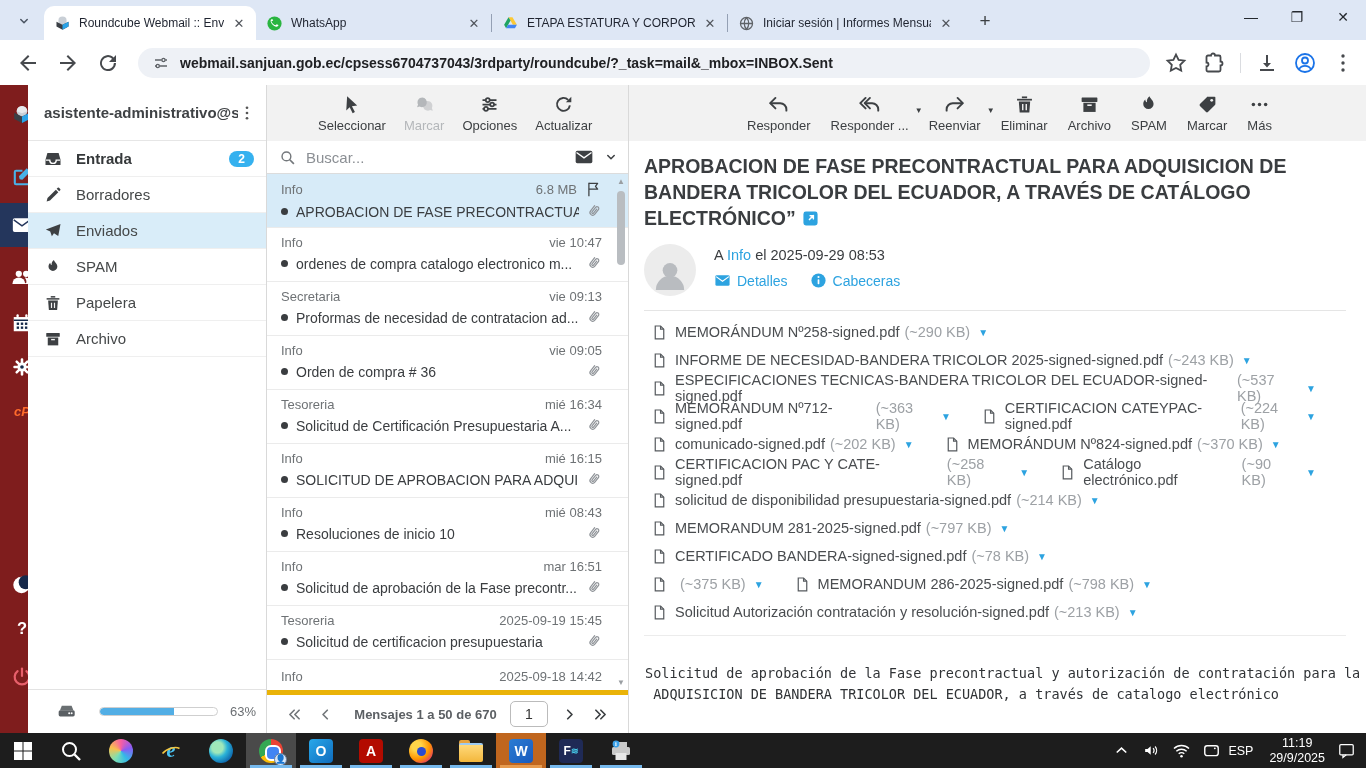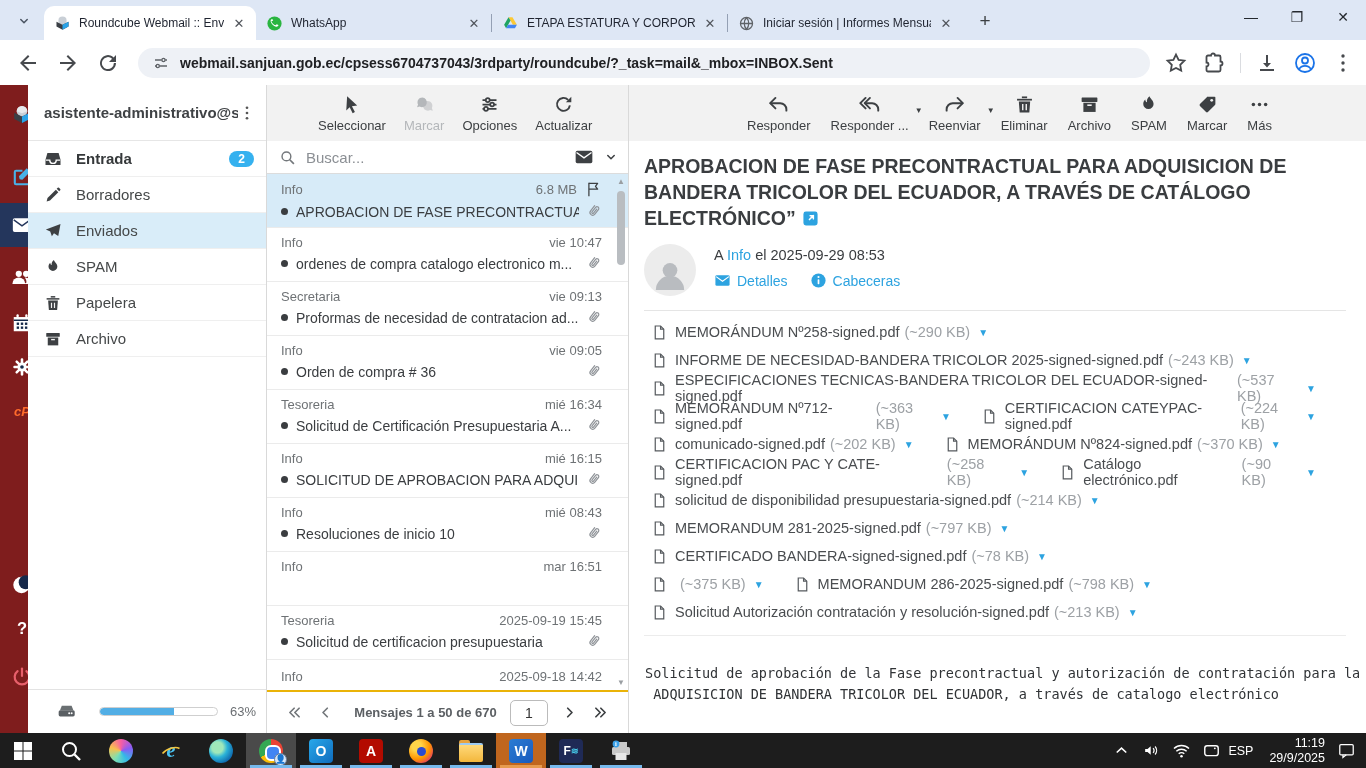--- a/index.html
+++ b/index.html
@@ -73,21 +73,21 @@
   .m1 .m-date { margin-left:auto; }
   .m1 svg.flag { width:17px; height:17px; margin-left:8px; color:#3d4043; }
   .m2 { display:flex; align-items:center; margin-top:5px; }
   .mdot { width:7px; height:7px; border-radius:4px; background:#3a3d40; margin-right:8px; flex:0 0 auto; }
   .m-subj { font-size:14px; color:#3a3d40; white-space:nowrap; overflow:hidden; flex:1; }
   .m2 svg.clip { width:17px; height:17px; color:#8f9398; margin-left:6px; flex:0 0 auto; }
   .m1.only { margin-top:2px; }
   .lscroll { position:absolute; right:2px; top:92px; bottom:46px; width:10px; }
   .lthumb { position:absolute; top:14px; left:1px; width:8px; height:74px; border-radius:4px; background:#b9bdc1; }
   .larr { position:absolute; left:0; width:10px; font-size:8px; color:#9a9ea2; text-align:center; }
-  .pager { position:absolute; left:0; right:0; bottom:0; height:43px; border-top:2px solid #eab308; background:#fff; display:flex; align-items:center; padding:0 12px;justify-content:center; }
+  .pager { position:absolute; left:0; right:0; bottom:0; height:43px; border-top:5px solid #eab308; background:#fff; display:flex; align-items:center; padding:0 12px;justify-content:center; }
   .pic { width:17px; height:17px; color:#73777b; margin:0 7px; }
   .pic.dark { color:#3d4043; }
   .plabel { font-size:13px; font-weight:bold; color:#5b5f63; margin:0 auto; }
   .pinput { width:38px; height:26px; border:1px solid #bbb; border-radius:5px; text-align:center; font-size:14px; color:#333; margin-right:6px; font-family:"Liberation Sans",sans-serif; }
 
   .content { flex:1; position:relative; background:#fff; overflow:hidden; }
   .content .toolbar { padding-left:108px; }
   .content .toolbar .tbtn { padding:0 10px; }
   .mailwrap { padding:12px 20px 0 15px; }
   .mtitle { font-size:19.5px; line-height:26px; font-weight:bold; color:#3a3d40; max-width:670px; }
@@ -127,21 +127,21 @@
   .ffic { width:24px; height:24px; border-radius:12px; background:radial-gradient(circle at 32% 30%, #ffd54a 0 20%, #ff9500 55%, #e3336d 85%); position:relative; }
   .ffic::after { content:""; position:absolute; left:8px; top:8px; width:9px; height:9px; border-radius:5px; background:#2b4bd0; }
   .folderic { width:25px; height:19px; position:relative; margin-top:3px; }
   .folderic::before { content:""; position:absolute; left:0; top:-3px; width:11px; height:6px; background:#e8a33d; border-radius:2px 2px 0 0; }
   .folderic::after { content:""; position:absolute; inset:0; background:linear-gradient(#ffd97a,#f3b73c); border-radius:2px; border-top:2px solid #9ecbf2; }
   .sqic { width:24px; height:24px; border-radius:4px; display:flex; align-items:center; justify-content:center; color:#fff; font-weight:bold; font-size:14px; }
   .tray { margin-left:auto; display:flex; align-items:center; color:#fff; }
   .tray svg { width:19px; height:19px; color:#fff; }
   .trayic { margin-left:11px; display:flex; align-items:center; }
   .lang { font-size:12.5px; margin-left:7px; }
-  .clock { text-align:right; font-size:12.5px; line-height:15px; margin:0 12px 0 16px; }
+  .clock { text-align:center; font-size:12.5px; line-height:15px; margin:0 12px 0 16px; }
   .notif { margin-right:10px; display:flex; }
 </style>
 </head>
 <body>
 
 <div class="screen">
 
   <div class="tabstrip">
     <div class="tabsearch">
       <svg viewBox="0 0 24 24" width="14" height="14">
@@ -570,20 +570,29 @@
                   <path d="M8.2 4.5v9.3a3.8 3.8 0 0 0 7.6 0V5.6a2.5 2.5 0 0 0-5 0v8.2a1.3 1.3 0 0 0 2.6 0V6.5" fill="none" stroke="currentColor" stroke-width="1.7" stroke-linecap="round"></path>
                 </g>
               </svg>
             </div>
           </div>
           <div class="msg">
             <div class="m1">
               <span class="m-sender">Info</span>
               <span class="m-date">mar 16:51</span>
             </div>
+            <div class="m2">
+              <span class="mdot"></span>
+              <span class="m-subj">Solicitud de aprobación de la Fase precontr...</span>
+              <svg class="clip" viewBox="0 0 24 24">
+                <g transform="rotate(38 12 12)">
+                  <path d="M8.2 4.5v9.3a3.8 3.8 0 0 0 7.6 0V5.6a2.5 2.5 0 0 0-5 0v8.2a1.3 1.3 0 0 0 2.6 0V6.5" fill="none" stroke="currentColor" stroke-width="1.7" stroke-linecap="round"></path>
+                </g>
+              </svg>
+            </div>
           </div>
           <div class="msg">
             <div class="m1">
               <span class="m-sender">Tesoreria</span>
               <span class="m-date">2025-09-19 15:45</span>
             </div>
             <div class="m2">
               <span class="mdot"></span>
               <span class="m-subj">Solicitud de certificacion presupuestaria</span>
               <svg class="clip" viewBox="0 0 24 24">

